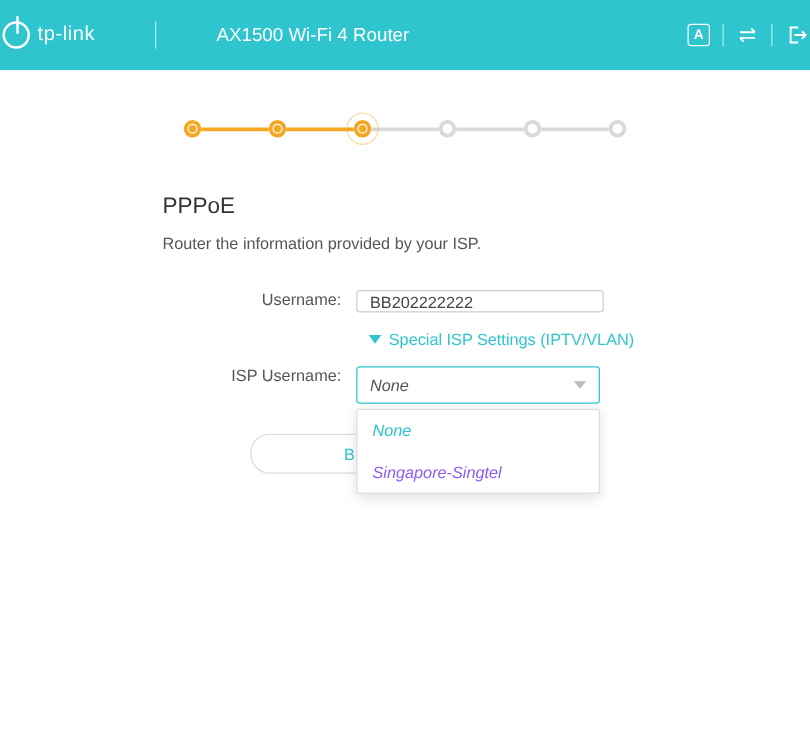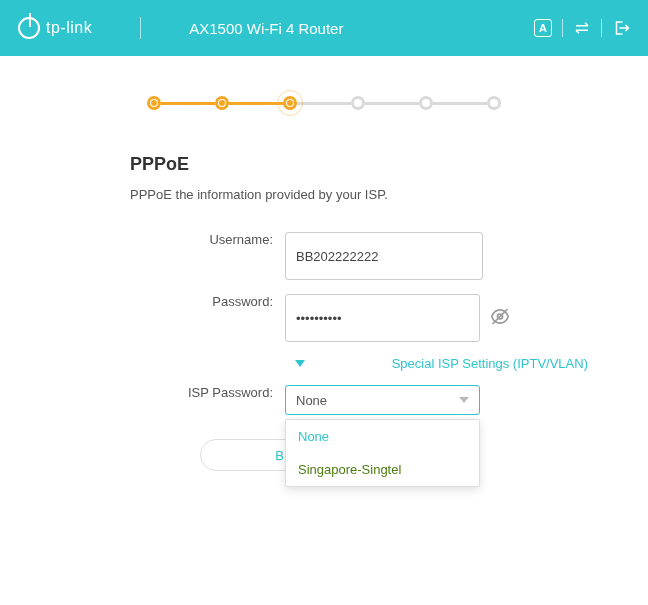--- a/index.html
+++ b/index.html
@@ -10,21 +10,21 @@
     height: 605px;
     overflow: hidden;
     font-size: 13px;
     color: #444;
   }
   .header {
     background: #2ec5cf;
     height: 56px;
     display: flex;
     align-items: center;
-    padding: 0 18px;
+    padding: 0 2px;
     color: #fff;
     gap: 36px;
   }
   .logo { display:flex; align-items:center; gap:6px; }
   .logo-mark {
     width: 22px; height: 22px; border:2px solid #fff; border-radius:50%;
     position:relative; display:flex; align-items:center; justify-content:center;
   }
   .logo-mark::before{
     content:""; width:2px; height:14px; background:#fff; position:absolute; top:-6px; left:9px;
@@ -38,36 +38,36 @@
   .hicon-box { border:1.5px solid #fff; border-radius:3px; width:18px; height:18px; display:flex; align-items:center; justify-content:center; font-size:11px; font-weight:bold; }
   .hicon-sep { width:1px; height:18px; background:rgba(255,255,255,0.6); }
   .content { padding: 40px 60px 0 60px; position:relative; }
   .stepper { display:flex; align-items:center; justify-content:center; margin-bottom:44px; }
   .step-dot { width:14px; height:14px; border-radius:50%; background:#fff; border:3px solid #d9d9d9; position:relative; }
   .step-dot.active { border-color:#f5a623; }
   .step-dot.active::after { content:""; position:absolute; width:6px; height:6px; background:#f5a623; border-radius:50%; top:50%; left:50%; transform:translate(-50%,-50%); }
   .step-dot.current::before { content:""; position:absolute; width:24px; height:24px; border:1px solid #f5a623; border-radius:50%; top:50%; left:50%; transform:translate(-50%,-50%); opacity:0.4; }
   .step-line { width:54px; height:3px; background:#d9d9d9; }
   .step-line.active { background:#f5a623; }
-  .section-title { font-size:18px; font-weight:bold; color:#333; margin-bottom:12px; padding-left:70px; }
+  .section-title { font-size:18px; font-weight:normal; color:#333; margin-bottom:12px; padding-left:70px; }
   .section-subtitle { font-size:13px; color:#555; margin-bottom:30px; padding-left:70px; }
   .form { padding-left:70px; }
   .form-row { display:flex; align-items:flex-start; margin-bottom:14px; }
   .form-label { width:155px; text-align:right; padding-right:12px; color:#555; }
-  .input { flex:0 0 195px; height:48px; border:1px solid #ccc; border-radius:3px; padding:0 10px; font-size:13px; color:#444; outline:none; }
+  .input { flex:0 0 195px; height:18px; border:1px solid #ccc; border-radius:3px; padding:0 10px; font-size:13px; color:#444; outline:none; }
   .pw-wrap { position:relative; flex:0 0 195px; display:flex; }
   .pw-wrap input { flex:1; width:100%; }
   .eye-icon { position:absolute; right:-30px; top:50%; transform:translateY(-50%); cursor:pointer; color:#999; }
-  .special-link { display:flex; align-items:center; gap:6px; color:#2ec5cf; font-size:13px; margin:12px 0 14px 165px; cursor:pointer;justify-content:space-between; }
+  .special-link { display:flex; align-items:center; gap:6px; color:#2ec5cf; font-size:13px; margin:12px 0 14px 165px; cursor:pointer; }
   .triangle-down { width:0; height:0; border-left:5px solid transparent; border-right:5px solid transparent; border-top:7px solid #2ec5cf; }
-  .select-wrap { position:relative; flex:0 0 195px; }
+  .select-wrap { position:relative; flex:0 0 195px;font-style:italic; }
   .select-display { height:30px; border:1px solid #2ec5cf; border-radius:3px; padding:0 10px; display:flex; align-items:center; justify-content:space-between; cursor:pointer; color:#555; background:#fff; }
   .chev { width:0; height:0; border-left:5px solid transparent; border-right:5px solid transparent; border-top:6px solid #bbb; }
   .dropdown { position:absolute; top:34px; left:0; width:195px; background:#fff; border:1px solid #ddd; border-radius:2px; box-shadow:0 3px 10px rgba(0,0,0,0.12); z-index:10; }
-  .dropdown-item { padding:9px 12px; font-size:13px; color:#4d7c0f; cursor:pointer; }
+  .dropdown-item { padding:9px 12px; font-size:13px; color:#8b5cf6; cursor:pointer; }
   .dropdown-item.selected { color:#2ec5cf; }
   .buttons { display:flex; gap:0; margin:24px 0 0 70px; }
   .back-btn { width:190px; height:32px; border:1px solid #ddd; border-radius:18px; background:#fff; color:#2ec5cf; font-size:13px; letter-spacing:1px; cursor:pointer; display:flex; align-items:center; justify-content:center; }
 </style>
 </head>
 <body>
 
 <div class="header">
   <div class="logo">
     <div class="logo-mark"></div>
@@ -107,49 +107,36 @@
     <div class="step-dot active current"></div>
     <div class="step-line"></div>
     <div class="step-dot"></div>
     <div class="step-line"></div>
     <div class="step-dot"></div>
     <div class="step-line"></div>
     <div class="step-dot"></div>
   </div>
 
   <div class="section-title">PPPoE</div>
-  <div class="section-subtitle">PPPoE the information provided by your ISP.</div>
+  <div class="section-subtitle">Router the information provided by your ISP.</div>
 
   <div class="form">
     <div class="form-row">
       <div class="form-label">Username:</div>
       <input class="input" type="text" value="BB202222222" style="">
     </div>
 
-    <div class="form-row">
-      <div class="form-label">Password:</div>
-      <div class="pw-wrap">
-        <input class="input" type="password" value="••••••••••" style="">
-        <span class="eye-icon">
-          <svg width="20" height="20" viewBox="0 0 24 24" fill="none" stroke="#999" stroke-width="2">
-            <path d="M2 12 C4 7 8 4 12 4 C16 4 20 7 22 12 C20 17 16 20 12 20 C8 20 4 17 2 12 Z"></path>
-            <circle cx="12" cy="12" r="3"></circle>
-            <line x1="3" y1="21" x2="21" y2="3"></line>
-          </svg>
-        </span>
-      </div>
-    </div>
 
     <div class="special-link">
       <div class="triangle-down"></div>
       <span>Special ISP Settings (IPTV/VLAN)</span>
     </div>
 
     <div class="form-row">
-      <div class="form-label">ISP Password:</div>
+      <div class="form-label">ISP Username:</div>
       <div class="select-wrap">
         <div class="select-display">
           <span>None</span>
           <div class="chev"></div>
         </div>
         <div class="dropdown">
           <div class="dropdown-item selected">None</div>
           <div class="dropdown-item">Singapore-Singtel</div>
         </div>
       </div>

